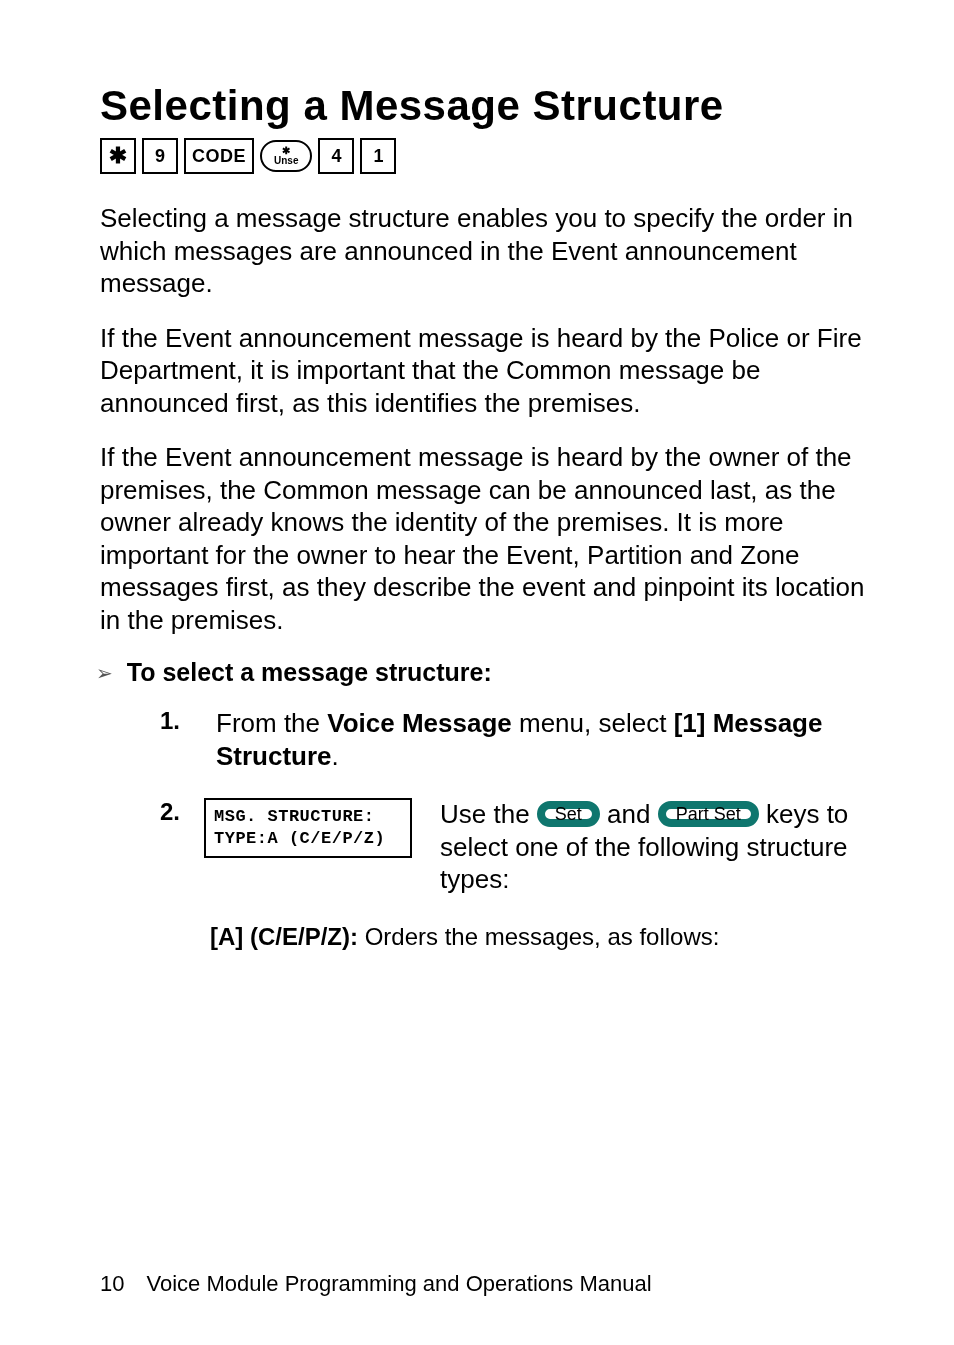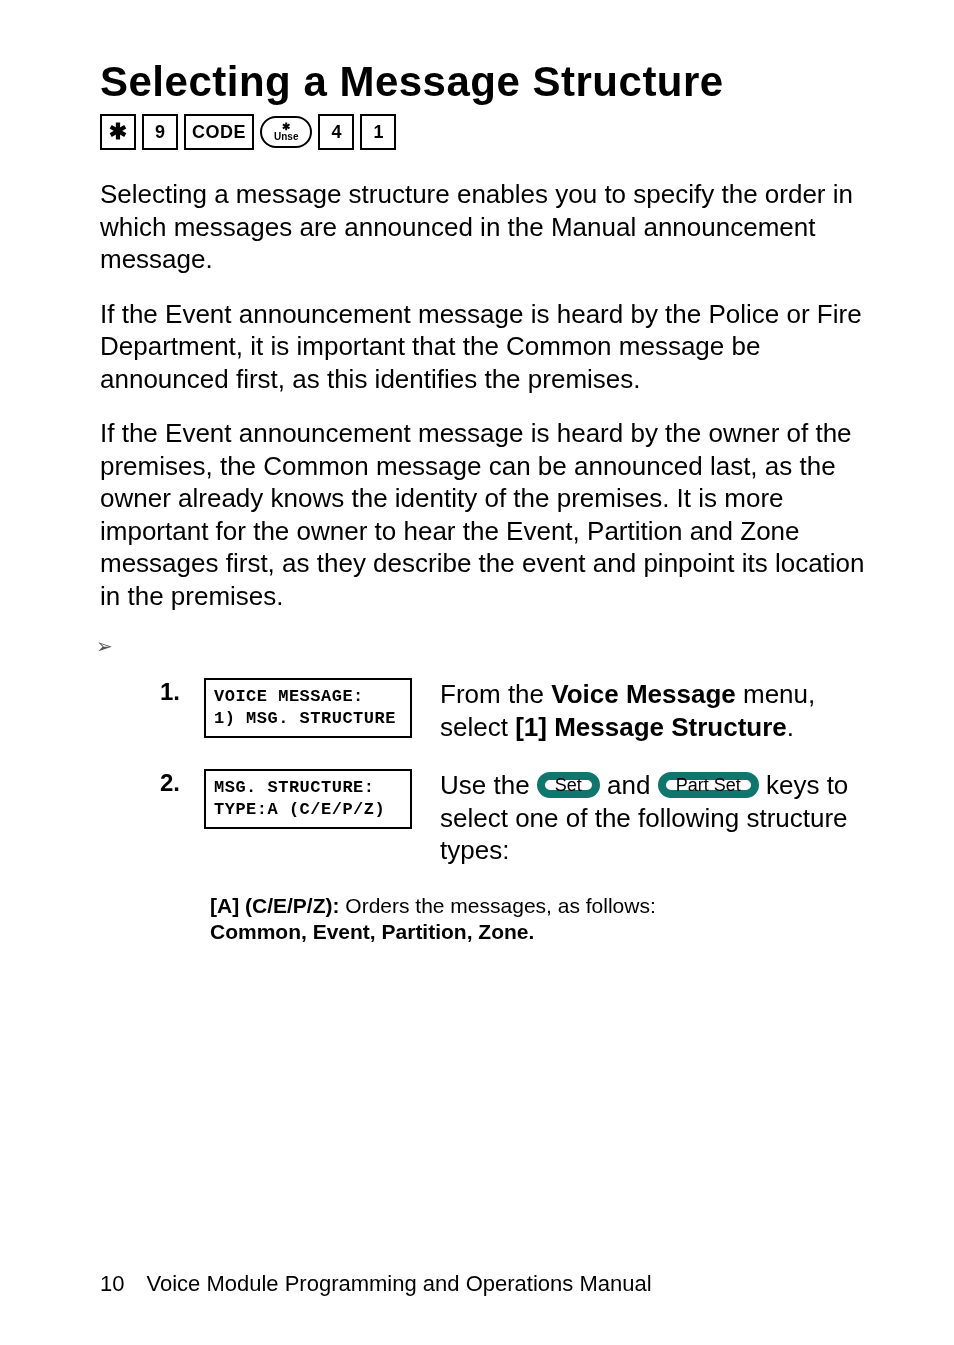--- a/index.html
+++ b/index.html
@@ -6,21 +6,21 @@
   html, body {
     margin: 0;
     padding: 0;
     background: #fff;
     font-family: Arial, Helvetica, sans-serif;
     color: #000;
   }
   .page {
     width: 954px;
     min-height: 1345px;
-    padding: 60px 80px 40px 100px;
+    padding: 84px 80px 40px 100px;
     position: relative;
     border-radius: 10px;
   }
   h1.title {
     font-family: "Arial Black", Arial, sans-serif;
     font-weight: 900;
     font-size: 42px;
     letter-spacing: 0.5px;
     margin: 0 0 10px 0;
     line-height: 1.05;
@@ -120,21 +120,21 @@
     font-weight: 400;
     display: inline-flex;
     align-items: center;
     height: 26px;
     vertical-align: middle;
     position: relative;
     top: -2px;
   }
   .optblock {
     padding-left: 110px;
-    font-size: 21px;
+    font-size: 24px;
     line-height: 1.25;
     margin-bottom: 18px;
   }
   .footer {
     position: absolute;
     bottom: 48px;
     left: 100px;
     right: 80px;
     font-size: 22px;
     display: flex;
@@ -157,57 +157,53 @@
     <div class="key">9</div>
     <div class="key code">CODE</div>
     <div class="lozenge">
       <span class="top">✱</span>
       <span>Unse</span>
     </div>
     <div class="key">4</div>
     <div class="key">1</div>
   </div>
 
-  <p class="para">Selecting a message structure enables you to specify the order in which messages are announced in the Manual announcement message.</p>
+  <p class="para">Selecting a message structure enables you to specify the order in which messages are announced in the Event announcement message.</p>
   <p class="para">If the Event announcement message is heard by the Police or Fire Department, it is important that the Common message be announced first, as this identifies the premises.</p>
   <p class="para">If the Event announcement message is heard by the owner of the premises, the Common message can be announced last, as the owner already knows the identity of the premises. It is more important for the owner to hear the Event, Partition and Zone messages first, as they describe the event and pinpoint its location in the premises.</p>
 
   <div class="proc-head">
     <span class="arrow">➢</span>
+    <span class="txt">To select a message structure:</span>
   </div>
 
   <div class="steps">
 
     <div class="step">
       <div class="num">1.</div>
-      <div class="lcdwrap">
-        <div class="lcd"><span>VOICE MESSAGE:</span>
-<span>1) MSG. STRUCTURE</span></div>
-      </div>
       <div class="desc">
         <span>From the </span><b>Voice Message</b><span> menu, select </span><b>[1] Message Structure</b><span>.</span>
       </div>
     </div>
 
     <div class="step">
       <div class="num">2.</div>
       <div class="lcdwrap">
         <div class="lcd"><span>MSG. STRUCTURE:</span>
 <span>TYPE:A (C/E/P/Z)</span></div>
       </div>
       <div class="desc">
         <span>Use the </span><span class="pillkey">Set</span><span> and </span><span class="pillkey">Part Set</span><span> keys to select one of the following structure types:</span>
       </div>
     </div>
 
   </div>
 
   <div class="optblock">
     <b>[A] (C/E/P/Z):</b><span> Orders the messages, as follows:</span><br>
-    <b>Common, Event, Partition, Zone.</b>
   </div>
 
 
   <div class="footer">
     <span class="pg">10</span>
     <span class="ttl">Voice Module Programming and Operations Manual</span>
   </div>
 
 </div>
 

